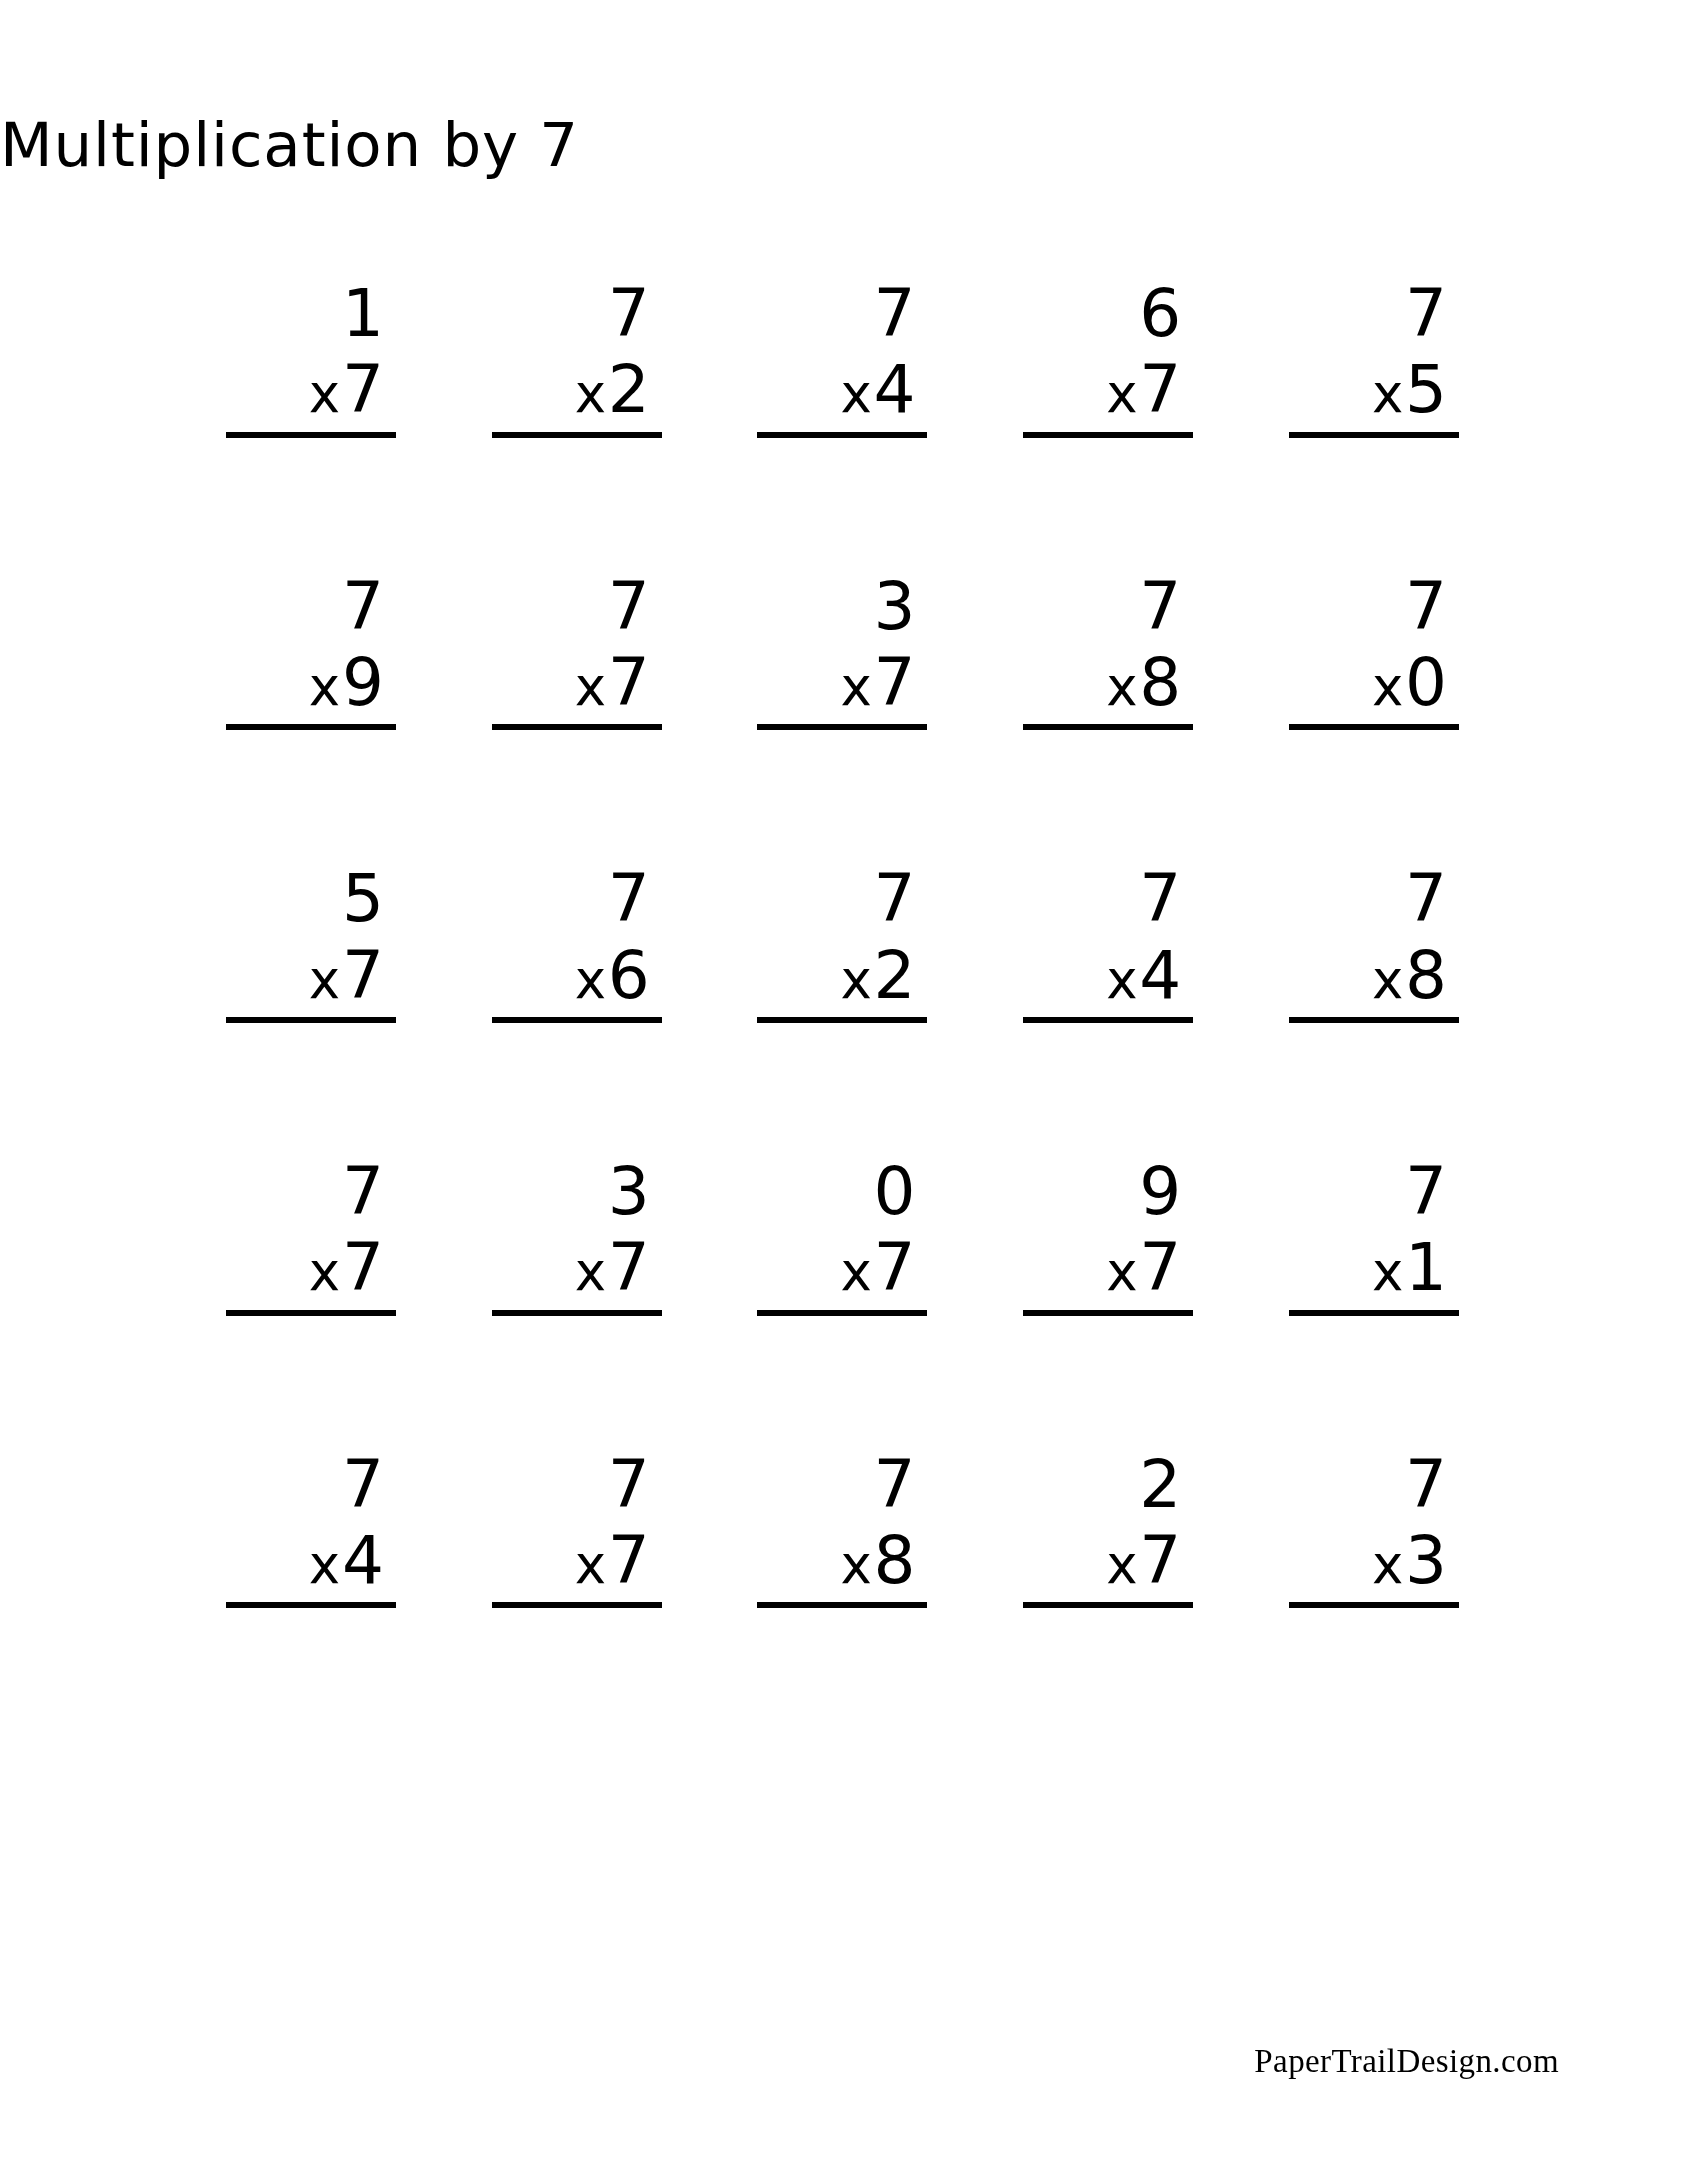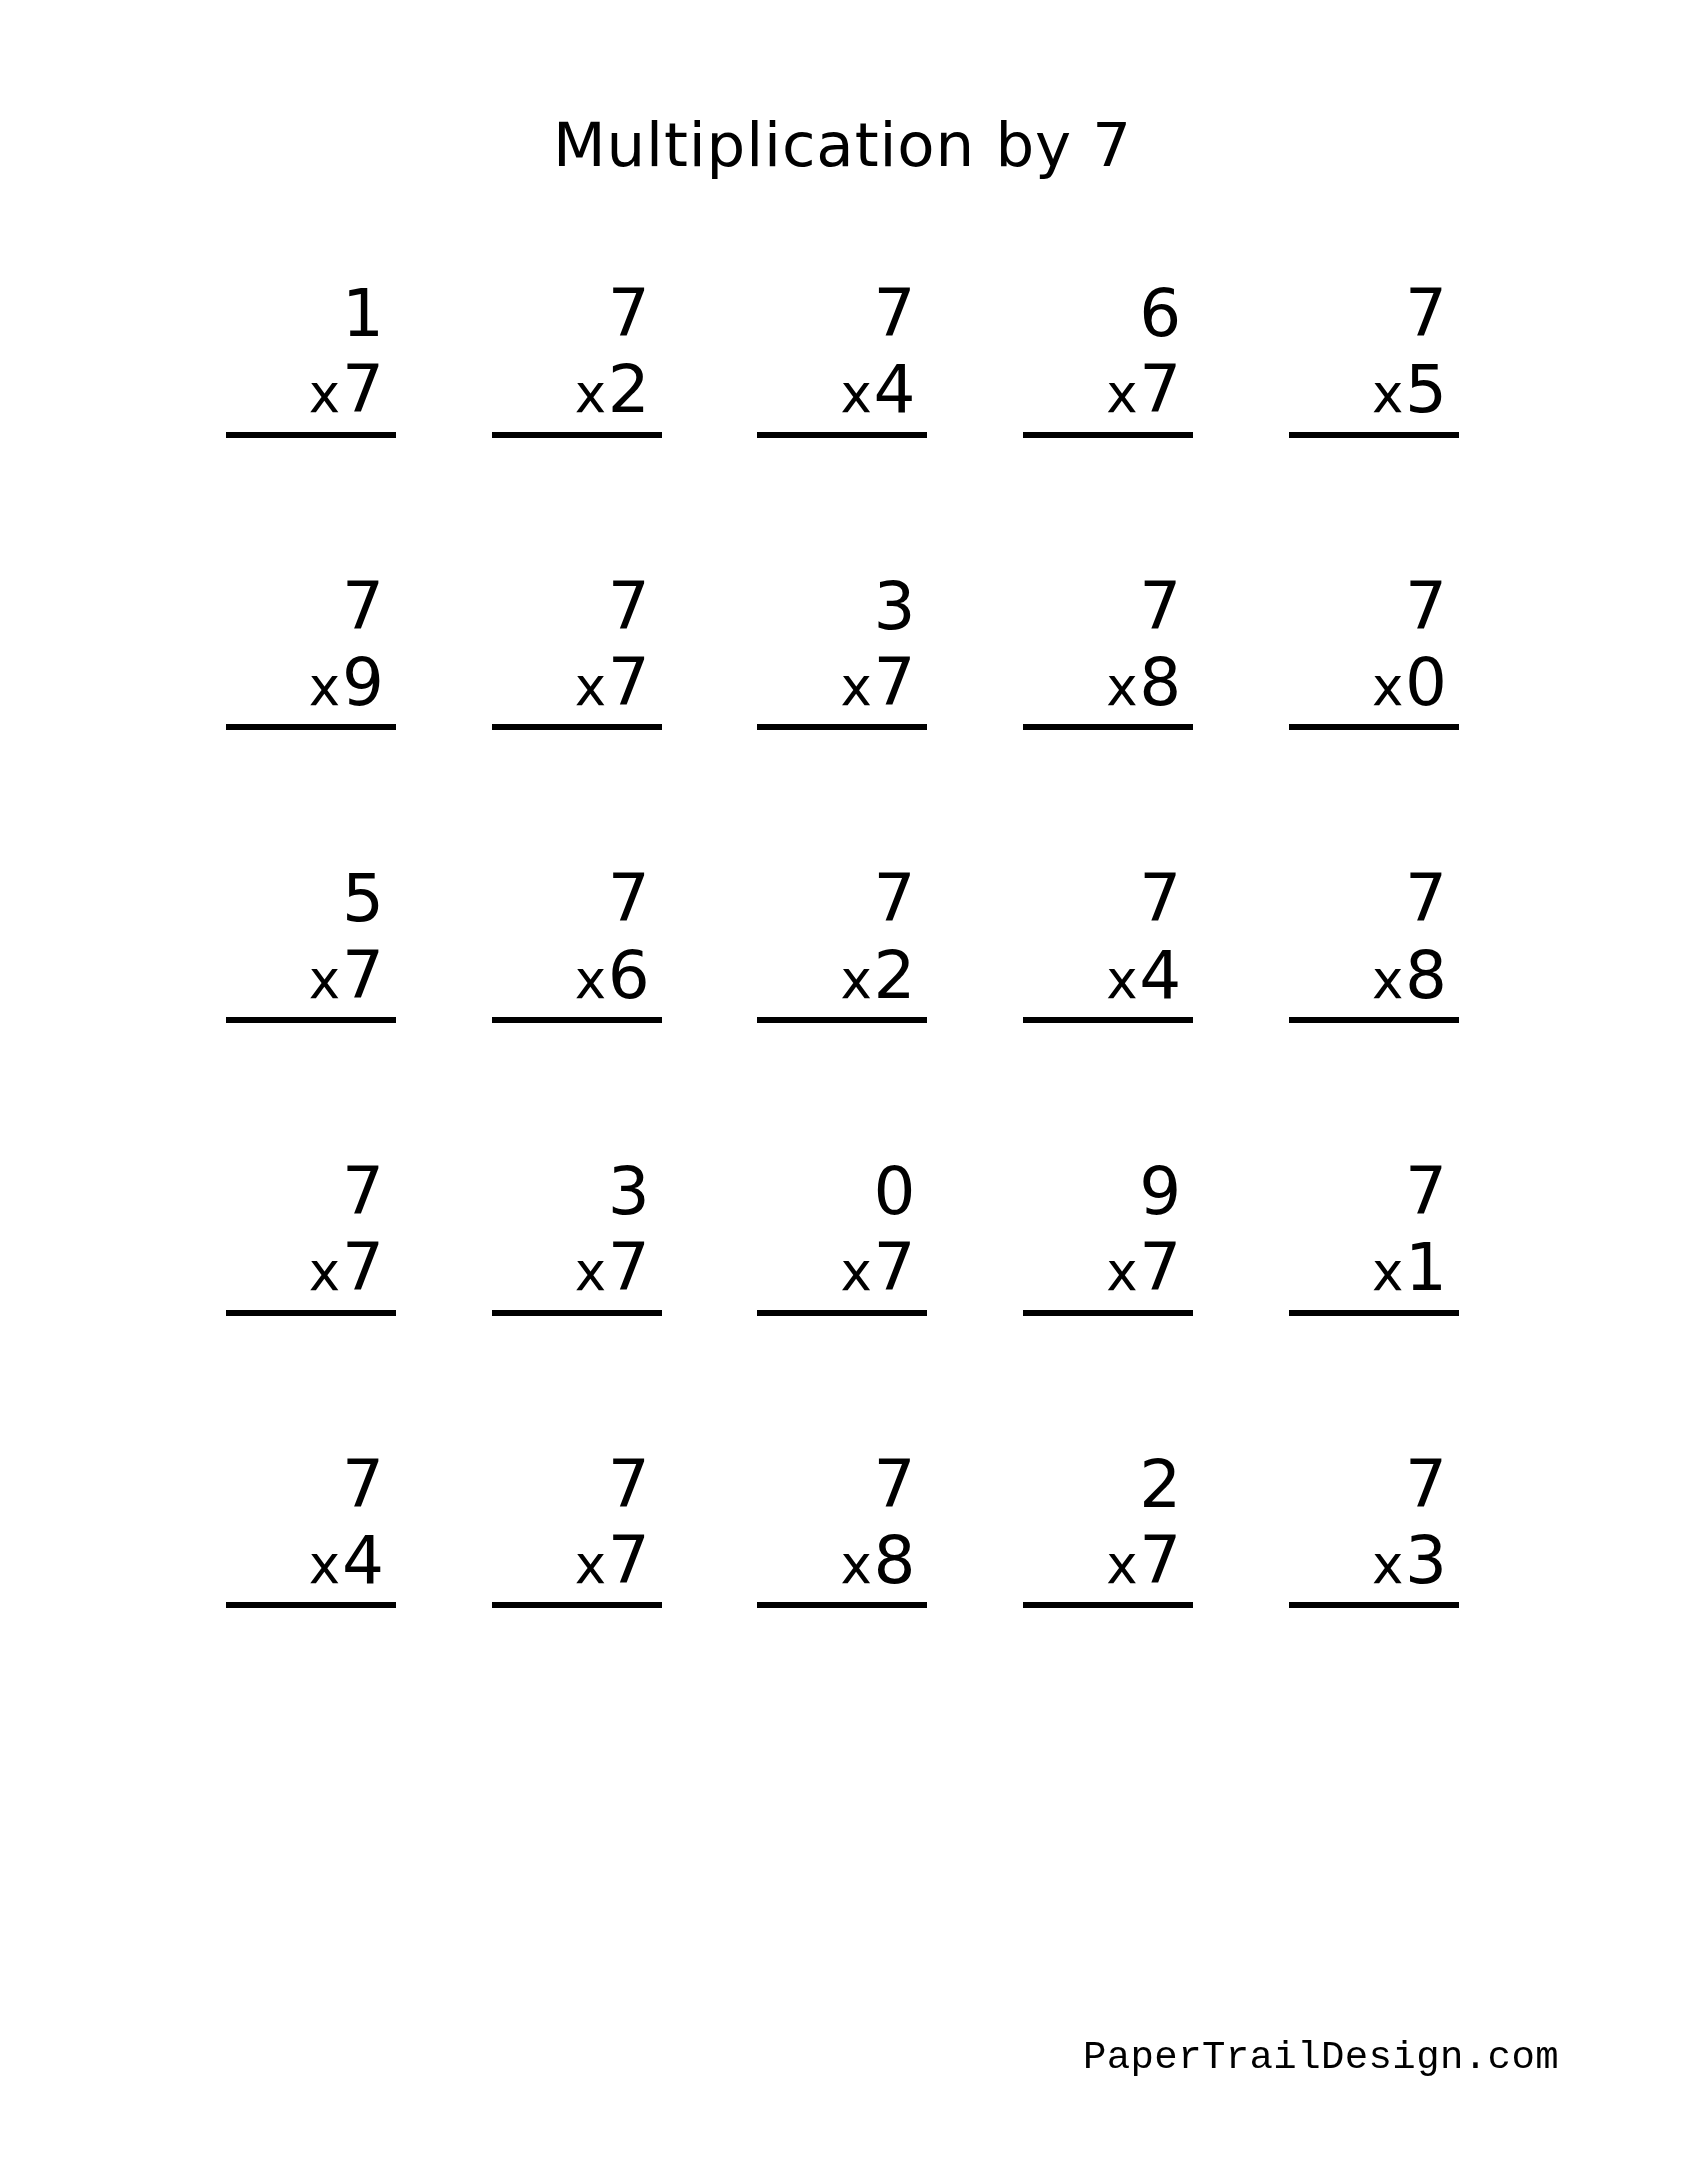--- a/index.html
+++ b/index.html
@@ -16,21 +16,20 @@
     overflow: hidden;
   }
   .page {
     width: 1685px;
     height: 2181px;
     box-sizing: border-box;
     padding: 0;
     position: relative;
   }
   .worksheet-title {
-    text-align: center;
     font-family: "DejaVu Sans", sans-serif;
     font-size: 61px;
     font-weight: 400;
     letter-spacing: 0.9px;
     margin: 0;
     padding-top: 109px;
     color: #000000;
   }
   .problem-grid {
     margin: 0 auto;
@@ -84,22 +83,22 @@
   .answer-rule {
     width: 100%;
     height: 6px;
     background: #000000;
     margin-top: 8.5px;
   }
   .footer-credit {
     position: absolute;
     right: 126px;
     bottom: 101px;
-    font-size: 39px;
-    font-family: Liberation Mono, monospace;
+    font-size: 33px;
+    font-family: Liberation Serif, serif;
     letter-spacing: 0.4px;
     color: #000000;
   }
 </style>
 </head>
 <body>
 
 <div class="page">
 
   <h1 class="worksheet-title">Multiplication by 7</h1>

